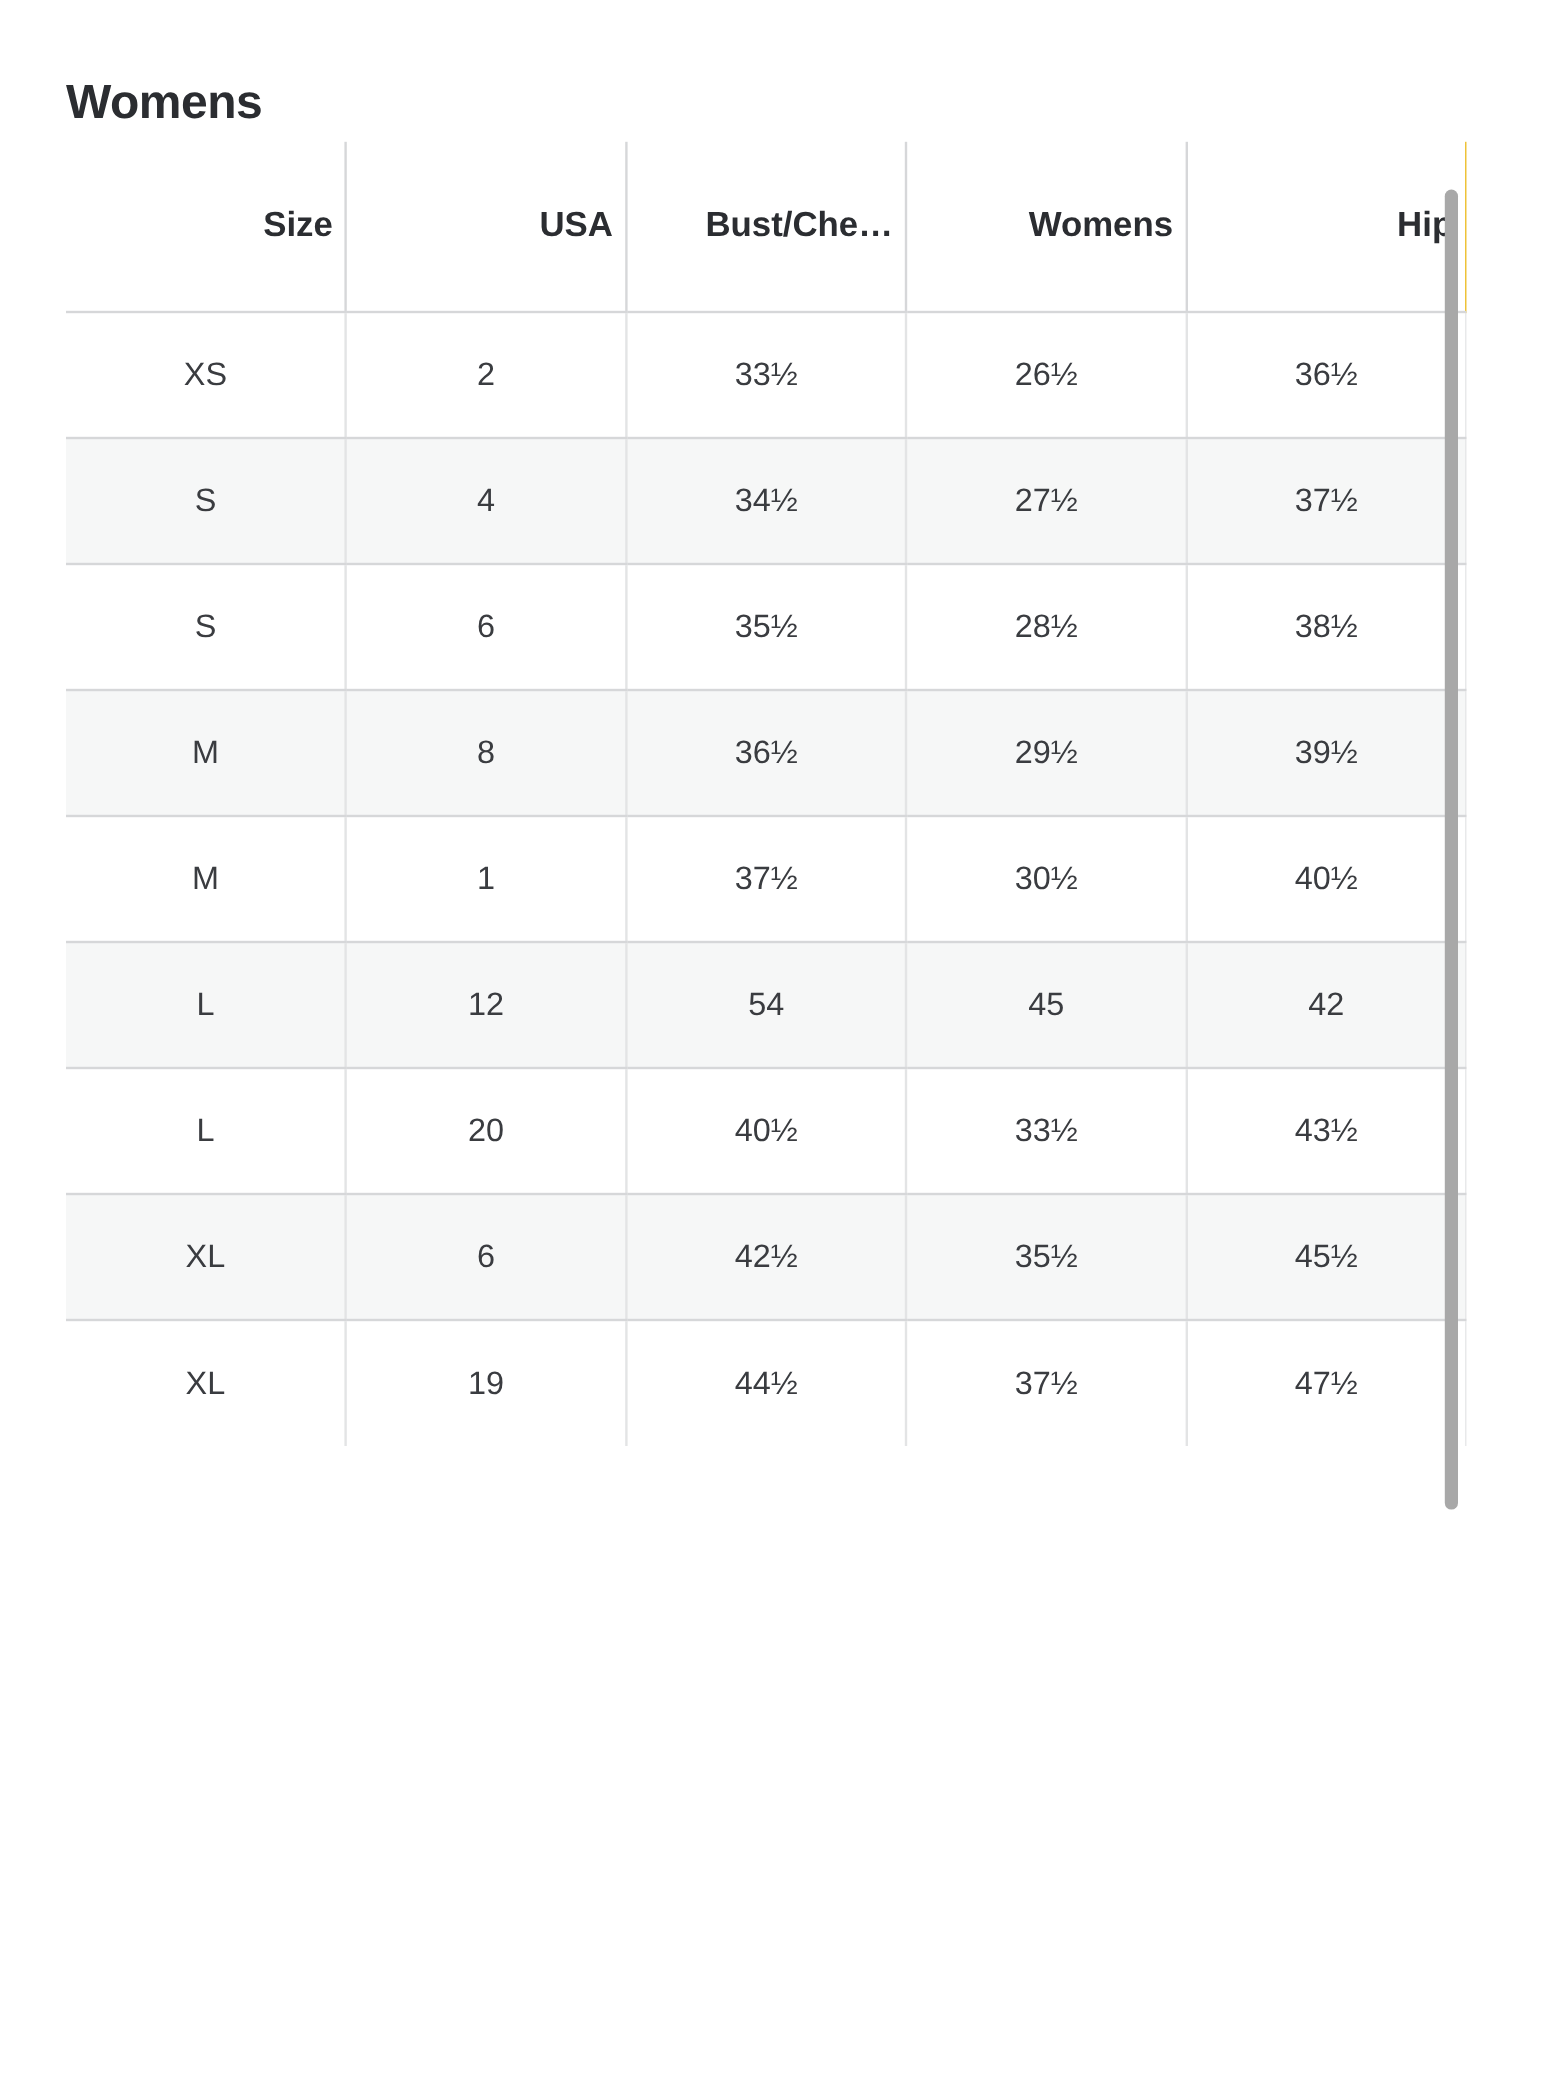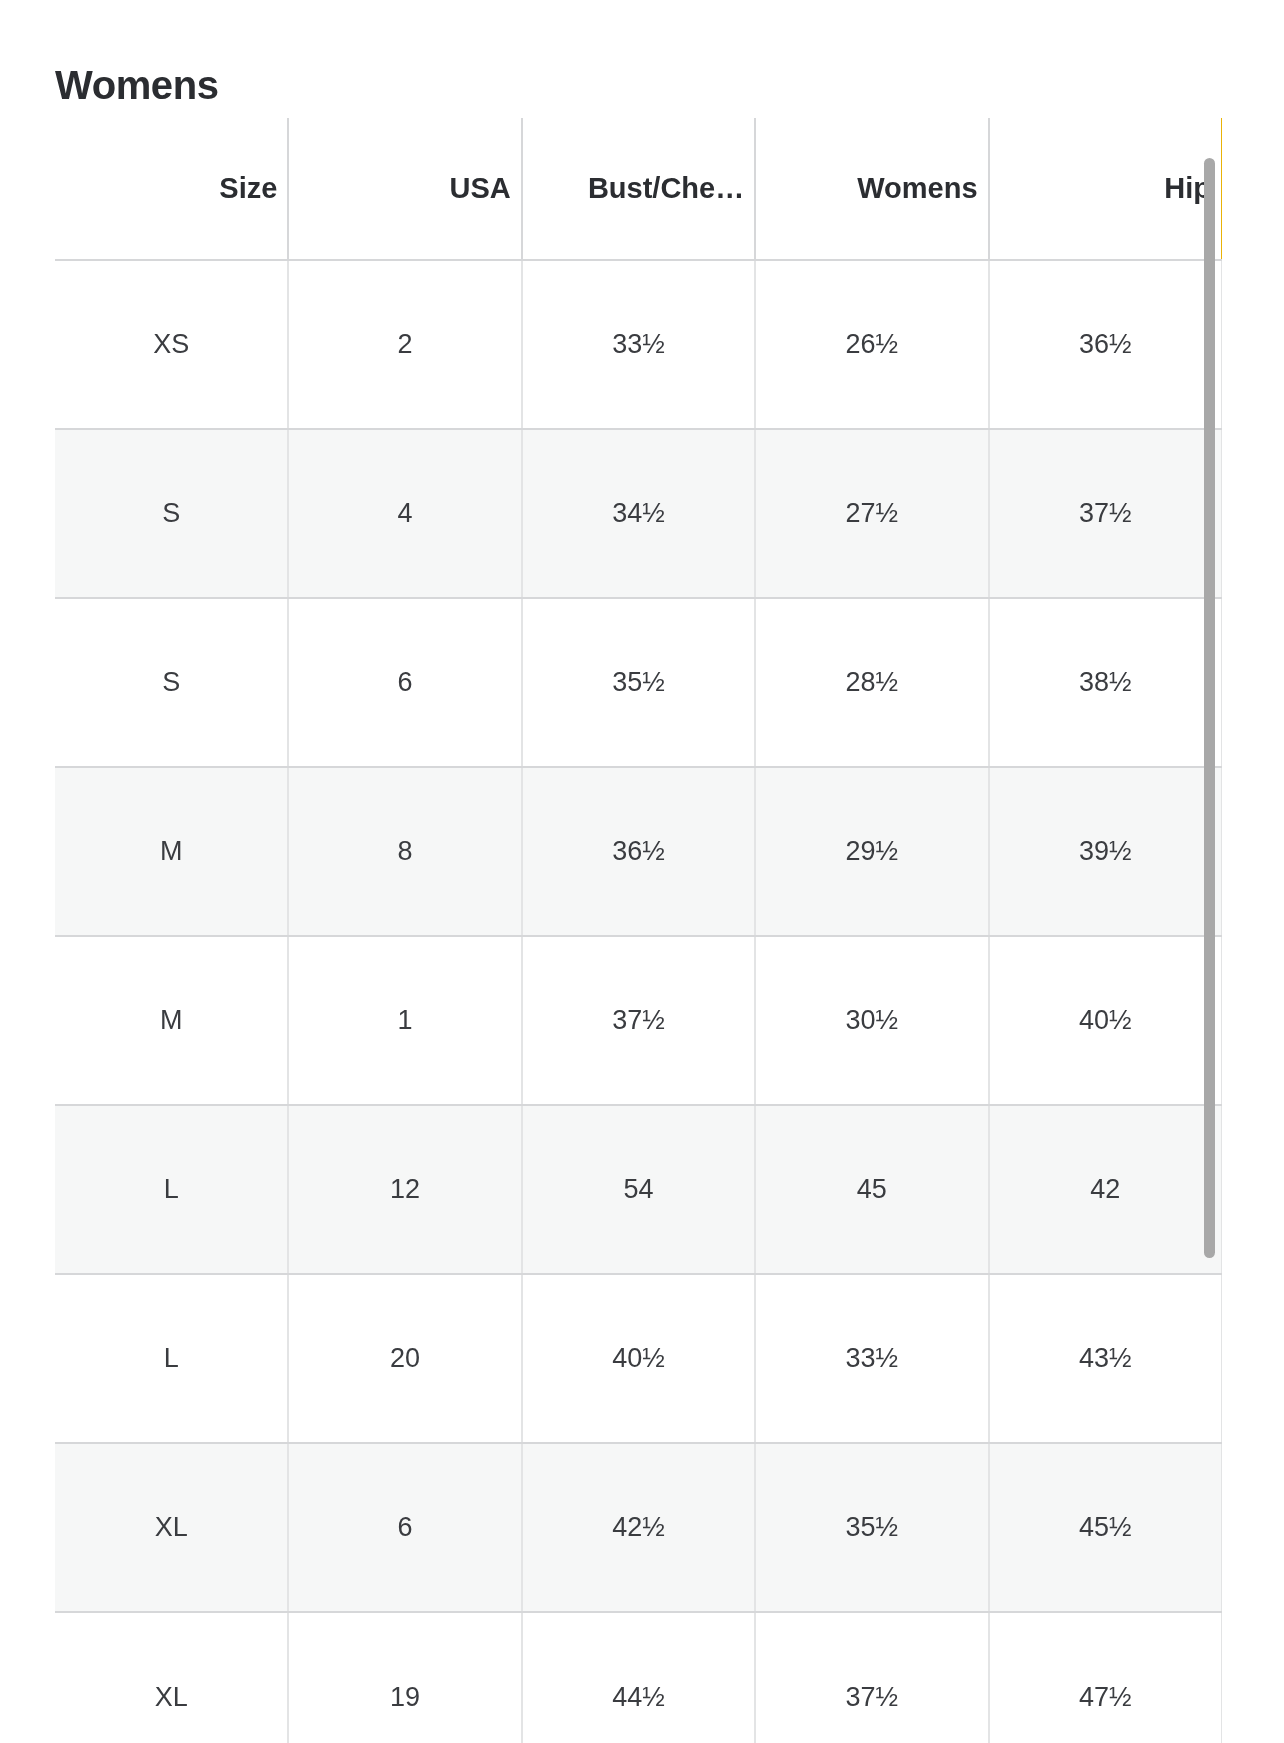--- a/index.html
+++ b/index.html
@@ -77,21 +77,21 @@
     padding: 0 10px;
     overflow: hidden;
     text-overflow: ellipsis;
     white-space: nowrap;
   }
   
   thead th:first-child { border-left: none; }
 
   
   tbody td {
-    height: 169px;
+    height: 105px;
     padding: 0;
     text-align: center;
     vertical-align: middle;
     font-size: 27px;
     font-weight: 400;
     color: #3a3c40;
     border-right: 2px solid #e3e4e5;
     border-bottom: 2px solid #d6d7d9;
     background: #ffffff;
   }

